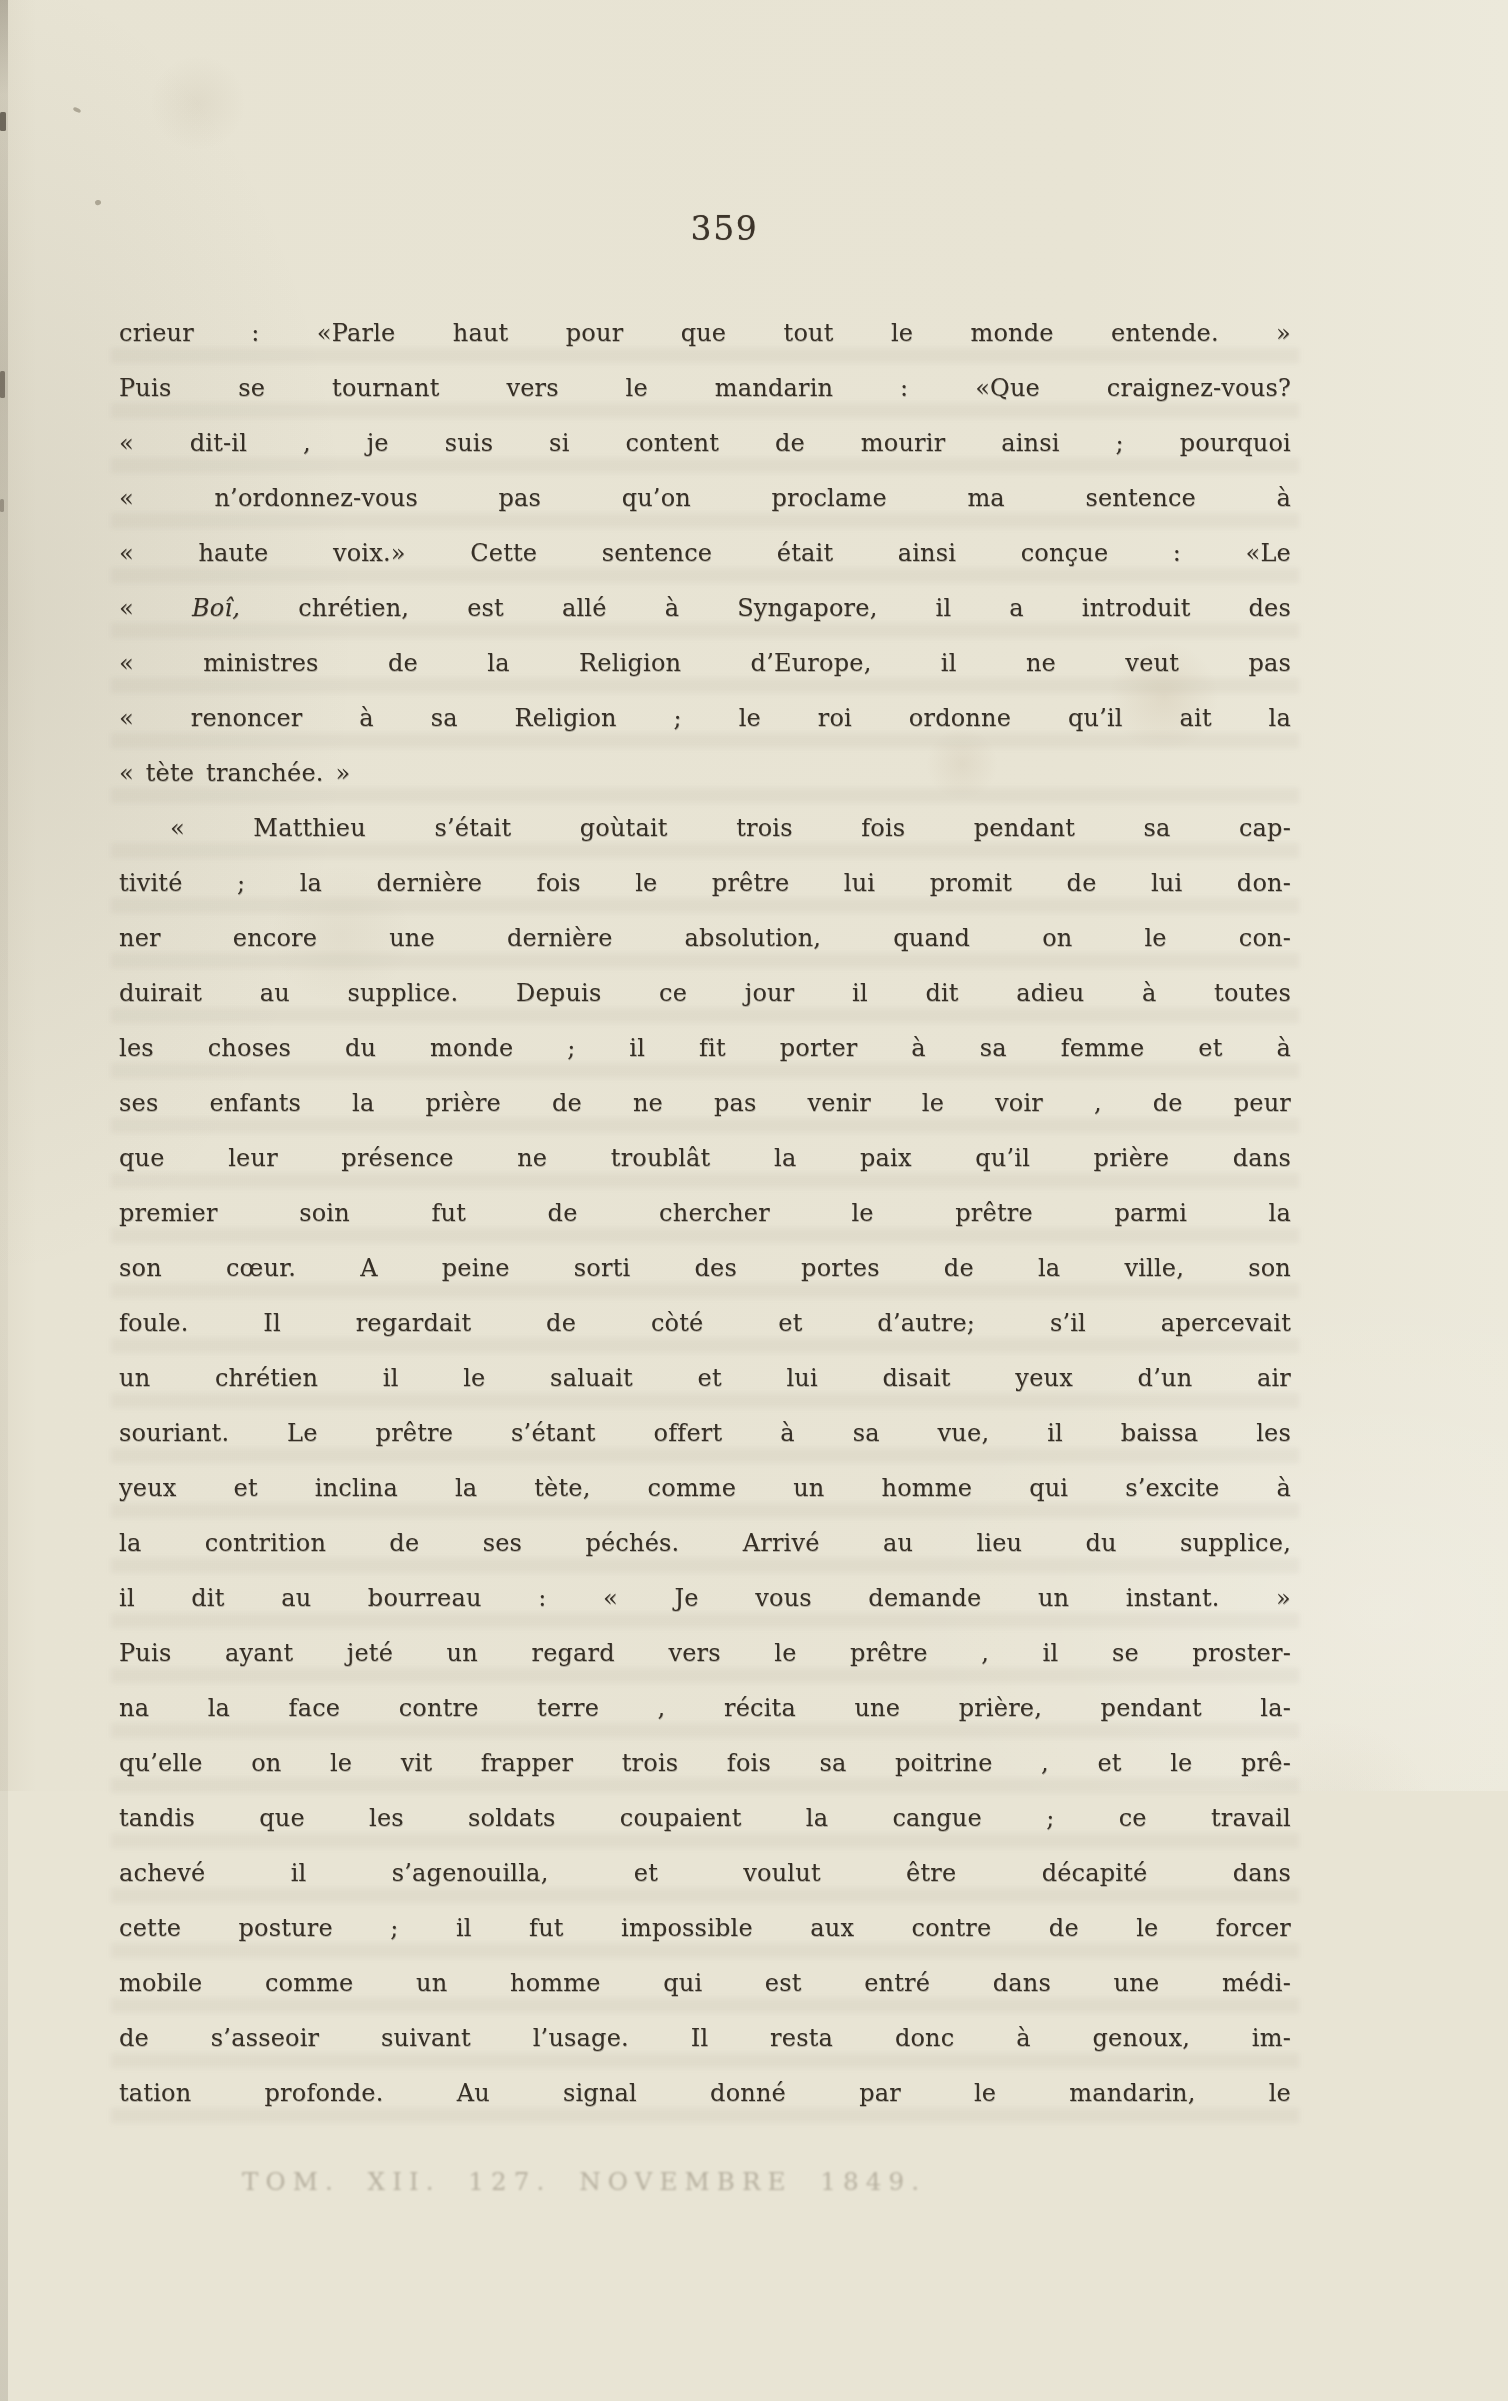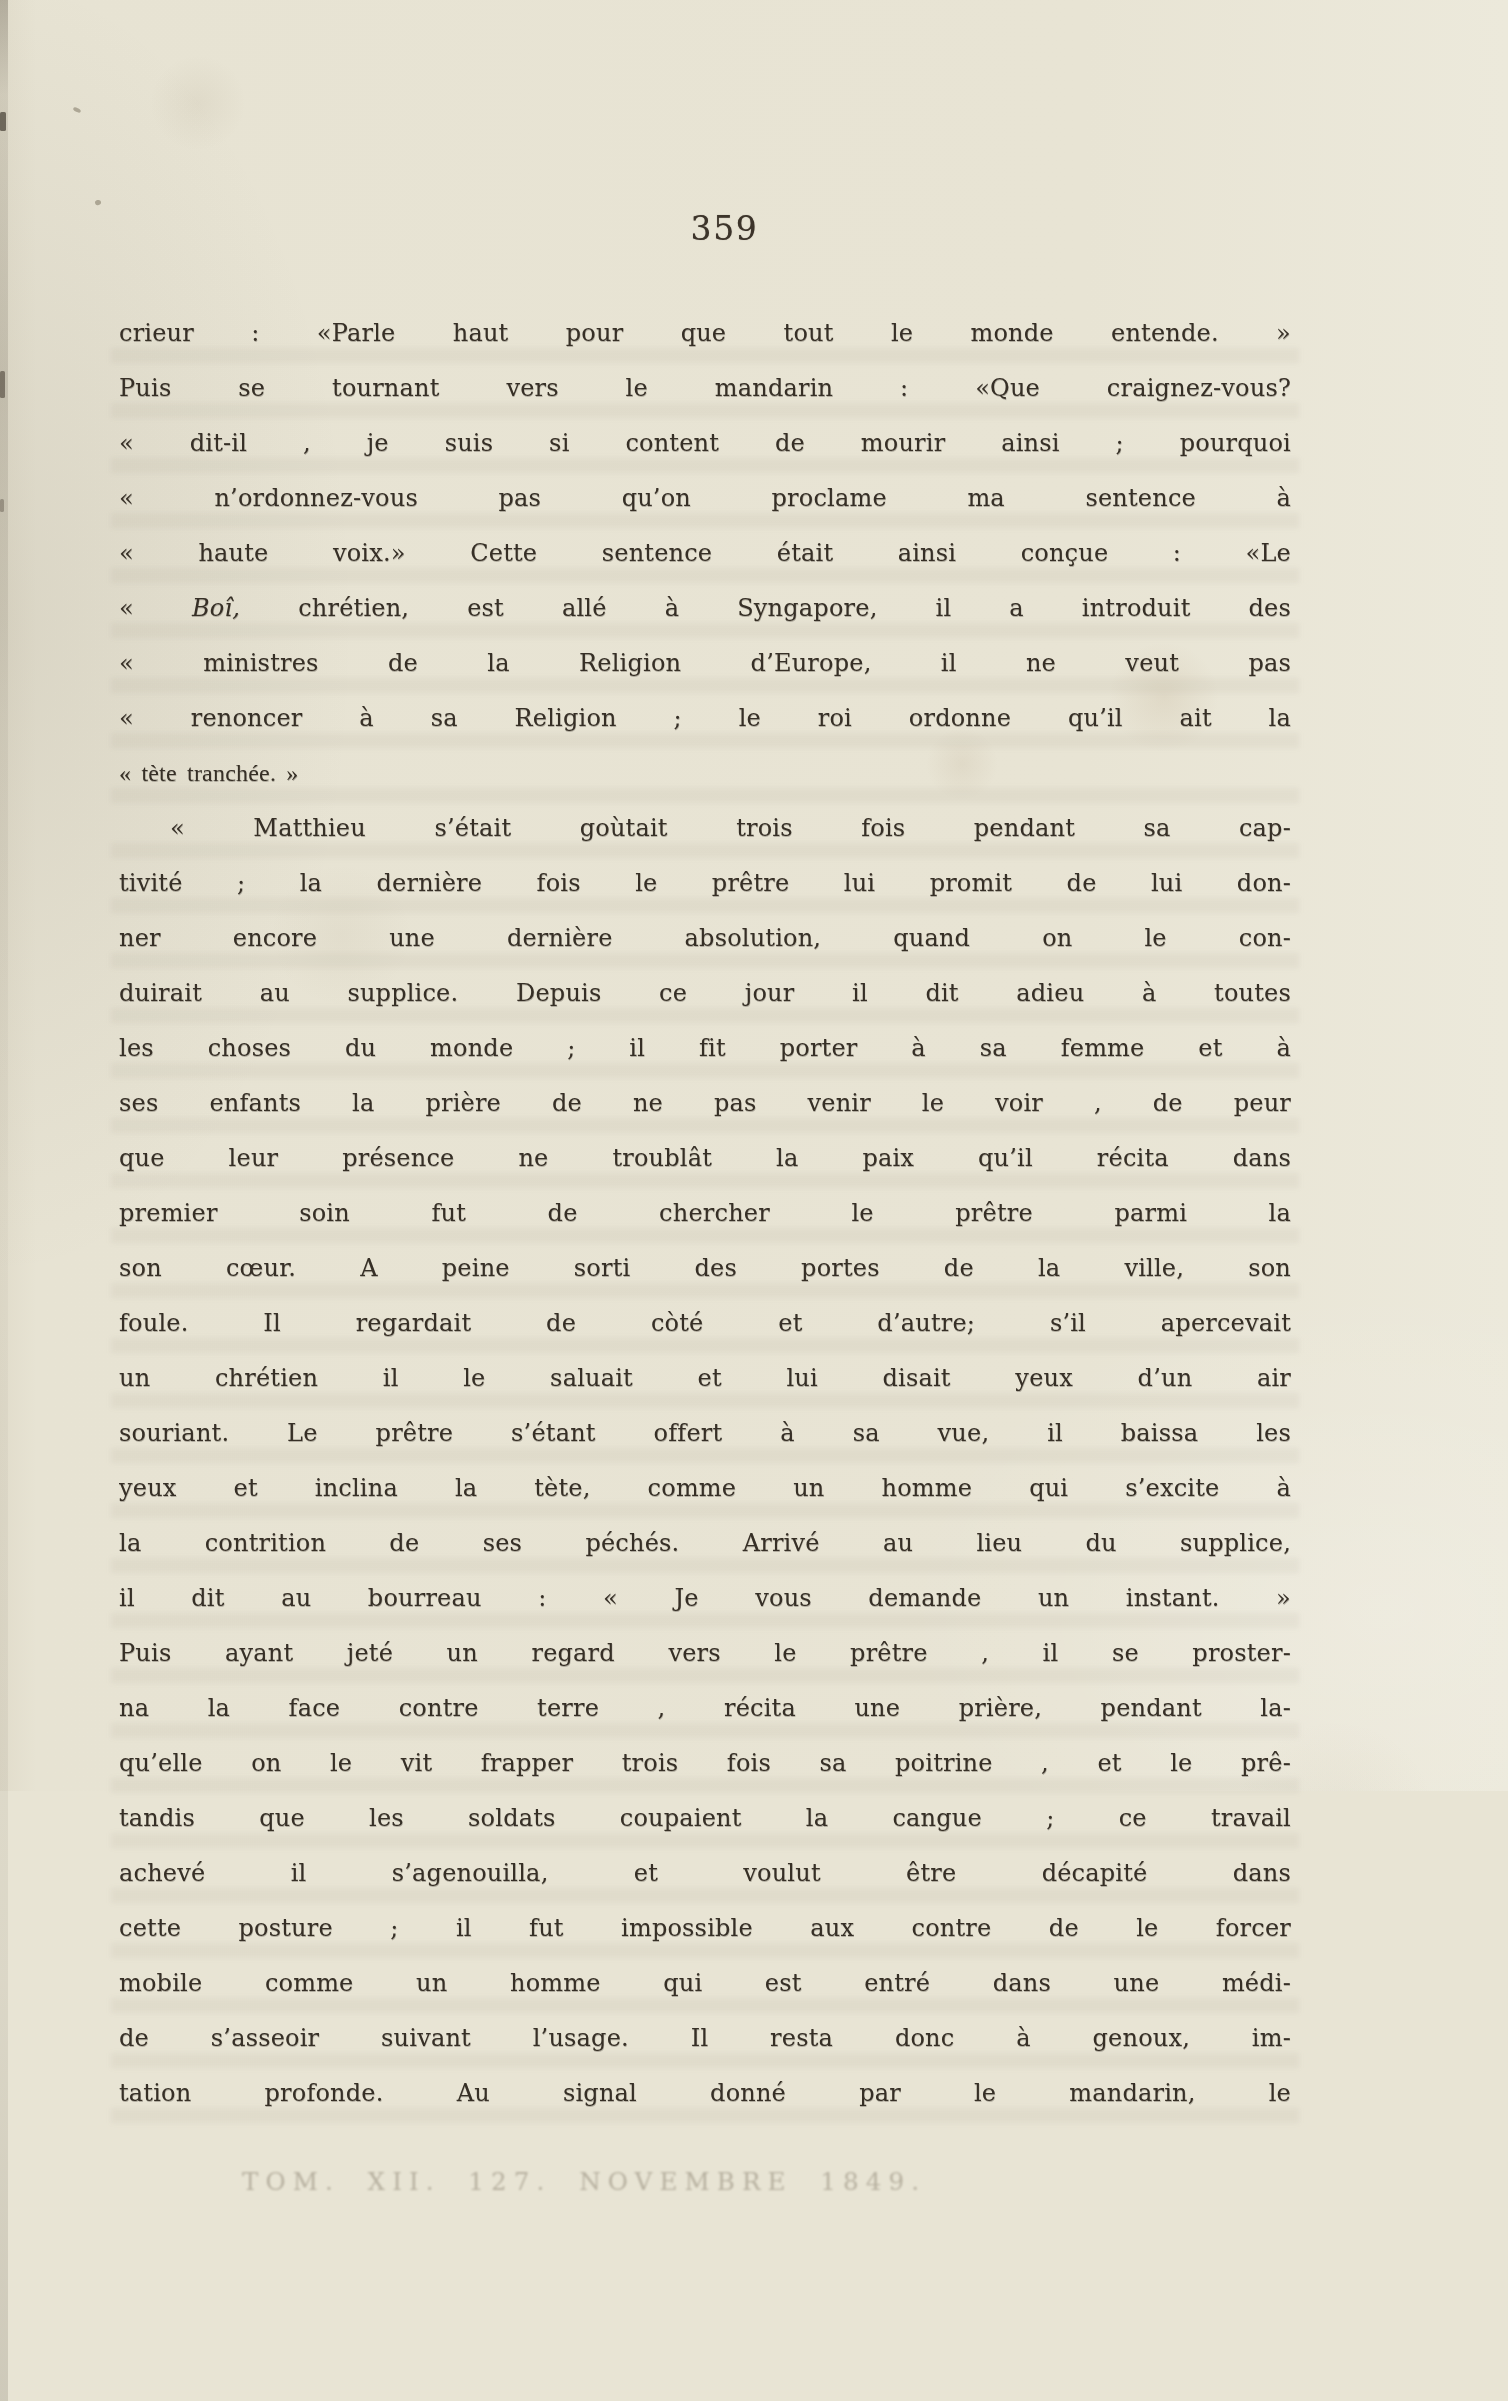--- a/index.html
+++ b/index.html
@@ -52,21 +52,21 @@
     text-align: center; font-size: 33px; color: #3c342a;
     letter-spacing: 1.6px; text-shadow: 0 0 0.8px rgba(60,50,40,.55);
   }
   .text-column {
     position: absolute; left: 119px; top: 306px; width: 1172px;
     color: #362f26; font-size: 24px; line-height: 55px;
     letter-spacing: 0.2px; word-spacing: 4px;
     text-shadow: 0.4px 0.6px 0.6px rgba(54,47,39,.30);
   }
   .line { height: 55px; overflow: hidden; text-align: justify; text-align-last: justify; }
-  .line.nj { text-align-last: left; font-family: Liberation Serif, serif; }
+  .line.nj { text-align-last: left; }
   .line.indent { padding-left: 51px; }
   .ghost-footer {
     position: absolute; left: 242px; top: 2167px; width: 713px;
     font-size: 24.6px; letter-spacing: 7.1px; word-spacing: 12.7px;
     color: #6e6452; opacity: .40; filter: blur(1px);
   }
 </style>
 </head>
 <body>
 
@@ -91,21 +91,21 @@
       <div class="line">« <i>Boî,</i> chrétien, est allé à Syngapore, il a introduit des</div>
       <div class="line">« ministres de la Religion d’Europe, il ne veut pas</div>
       <div class="line">« renoncer à sa Religion ; le roi ordonne qu’il ait la</div>
       <div class="line nj">« tète tranchée. »</div>
       <div class="line indent">« Matthieu s’était goùtait trois fois pendant sa cap-</div>
       <div class="line">tivité ; la dernière fois le prêtre lui promit de lui don-</div>
       <div class="line">ner encore une dernière absolution, quand on le con-</div>
       <div class="line">duirait au supplice. Depuis ce jour il dit adieu à toutes</div>
       <div class="line">les choses du monde ; il fit porter à sa femme et à</div>
       <div class="line">ses enfants la prière de ne pas venir le voir , de peur</div>
-      <div class="line">que leur présence ne troublât la paix qu’il récita dans</div>
+      <div class="line">que leur présence ne troublât la paix qu’il prière dans</div>
       <div class="line">premier soin fut de chercher le prêtre parmi la</div>
       <div class="line">son cœur. A peine sorti des portes de la ville, son</div>
       <div class="line">foule. Il regardait de còté et d’autre; s’il apercevait</div>
       <div class="line">un chrétien il le saluait et lui disait yeux d’un air</div>
       <div class="line">souriant. Le prêtre s’étant offert à sa vue, il baissa les</div>
       <div class="line">yeux et inclina la tète, comme un homme qui s’excite à</div>
       <div class="line">la contrition de ses péchés. Arrivé au lieu du supplice,</div>
       <div class="line">il dit au bourreau : « Je vous demande un instant. »</div>
       <div class="line">Puis ayant jeté un regard vers le prêtre , il se proster-</div>
       <div class="line">na la face contre terre , récita une prière, pendant la-</div>

